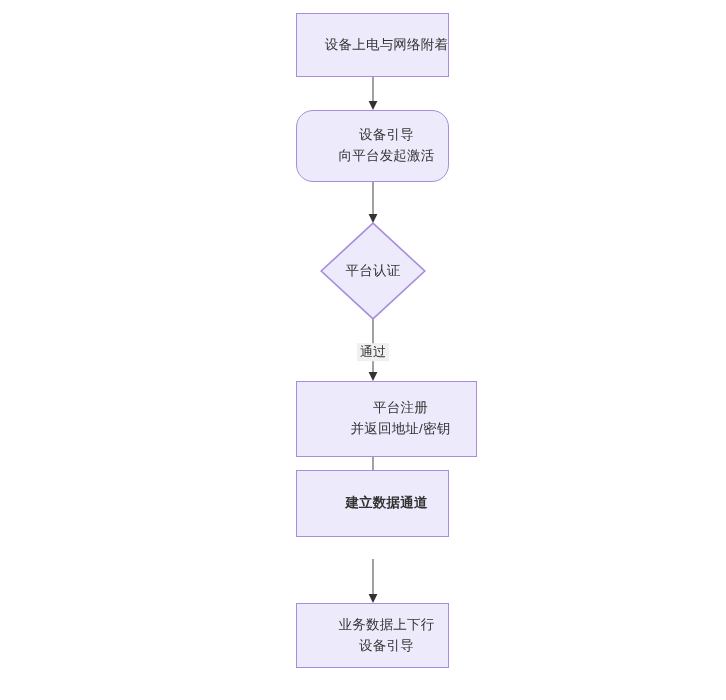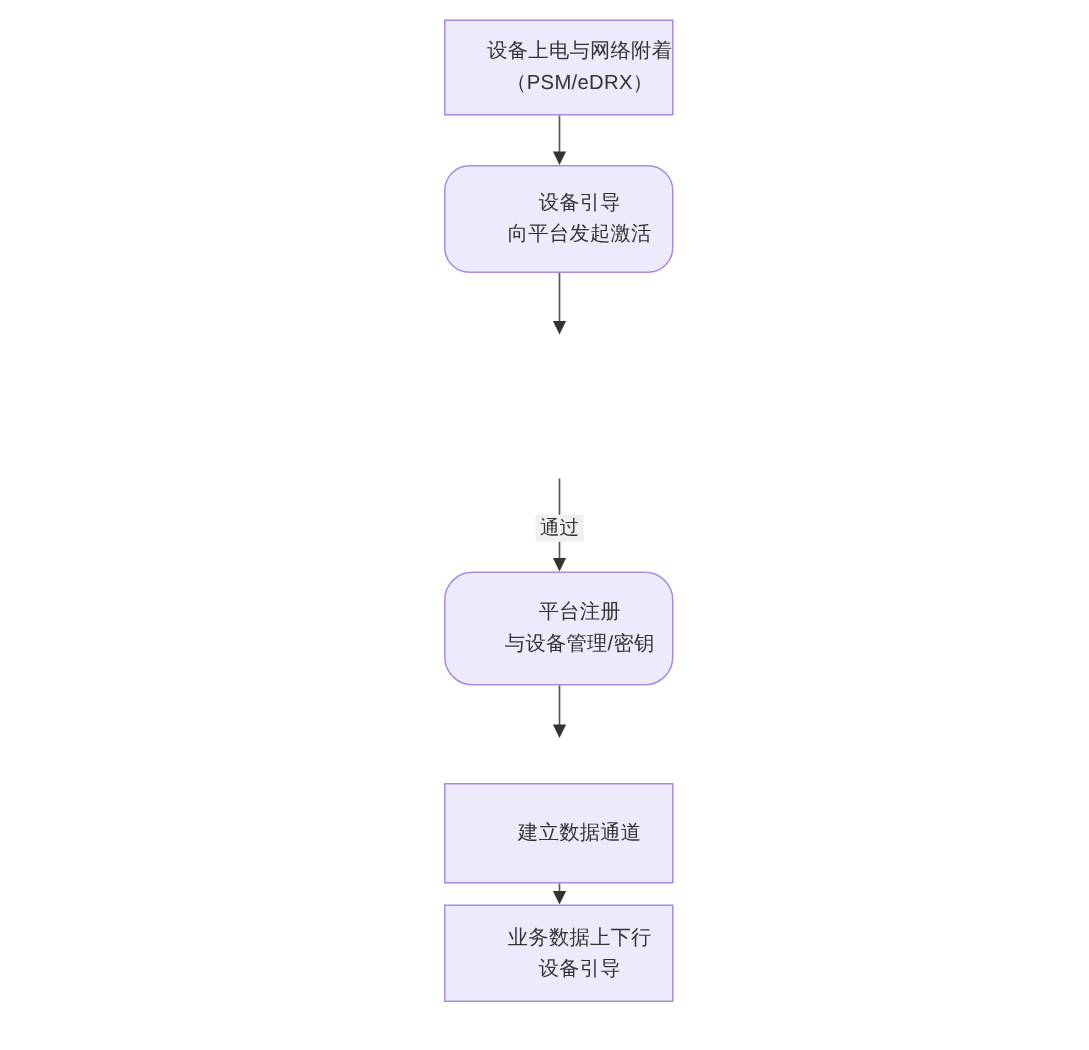--- a/index.html
+++ b/index.html
@@ -112,35 +112,40 @@
     <polygon class="edge-head" points="15,36 10.6,27 19.4,27"></polygon>
   </svg>
 
   <svg class="edge" style="left:358px; top:559px; width:30px; height:46px;" viewBox="0 0 30 46">
     <path class="edge-line" d="M15,0 L15,37"></path>
     <polygon class="edge-head" points="15,44 10.6,35 19.4,35"></polygon>
   </svg>
 
   <div class="node process" style="left:296px; top:13px; width:153px; height:64px;">
     <span class="node-line">设备上电与网络附着</span>
-    <span class="node-line">（PSM/eDRX）</span>
   </div>
 
   <div class="node process" style="left:296px; top:110px; width:153px; height:72px;border-radius:17px;">
     <span class="node-line">设备引导</span>
     <span class="node-line">向平台发起激活</span>
   </div>
 
-
-  <div class="node process" style="left:296px; top:381px; width:153px; height:76px;border-radius:19px;">
-    <span class="node-line">平台注册</span>
-    <span class="node-line">与设备管理/密钥</span>
+  <div class="node decision" style="left:320px; top:222px; width:106px; height:98px;">
+    <svg class="diamond-shape" viewBox="0 0 106 98" preserveAspectRatio="none">
+      <polygon points="53,1.2 104.8,49 53,96.8 1.2,49" fill="#ECEAFB" stroke="#A98CDB" stroke-width="1.6" vector-effect="non-scaling-stroke"></polygon>
+    </svg>
+    <span class="diamond-label">平台认证</span>
   </div>
 
-  <div class="node process" style="left:296px; top:522px; width:153px; height:67px;">
+  <div class="node process" style="left:296px; top:381px; width:181px; height:76px;">
+    <span class="node-line">平台注册</span>
+    <span class="node-line">并返回地址/密钥</span>
+  </div>
+
+  <div class="node process" style="left:296px; top:470px; width:153px; height:67px;font-weight:bold;">
     <span class="node-line">建立数据通道</span>
   </div>
 
   <div class="node process" style="left:296px; top:603px; width:153px; height:65px;font-family:Liberation Serif, serif;">
     <span class="node-line">业务数据上下行</span>
     <span class="node-line">设备引导</span>
   </div>
 
 </div>
 

